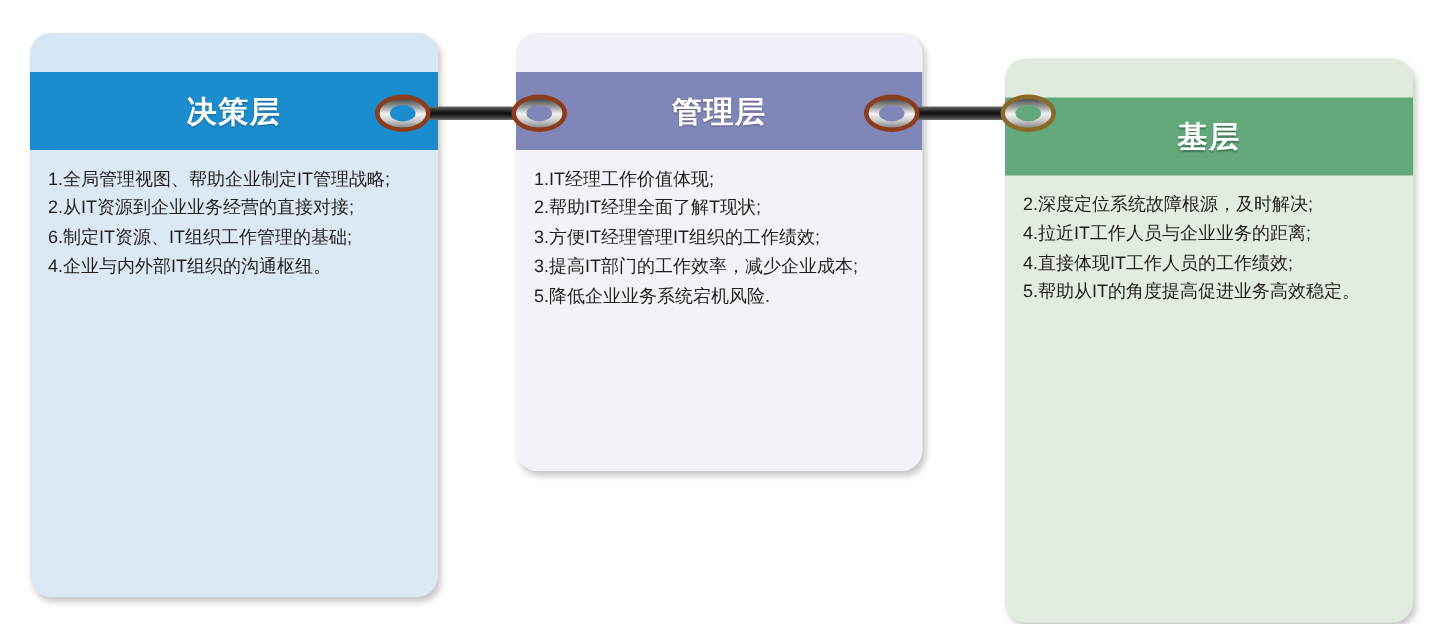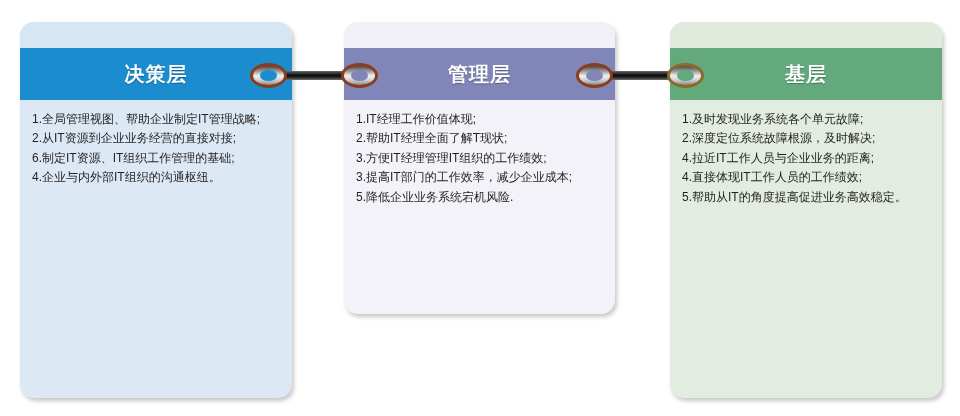--- a/index.html
+++ b/index.html
@@ -75,21 +75,21 @@
     width: 271px;
     height: 292px;
     background: #f4f2f9;
   }
   #card-management .pad-top { background: #f1eff8; }
   #card-management .card-header { background: #8186b8; }
 
   
   #card-frontline {
     left: 670px;
-    top: 22px;
+    top: 39px;
     width: 272px;
     height: 376px;
     background: #e3ece1;
   }
   #card-frontline .pad-top { background: #e0ebde; }
   #card-frontline .card-header { background: #63a97c; }
 
   
   .connector {
     position: absolute;
@@ -173,21 +173,20 @@
       <p>5.降低企业业务系统宕机风险.</p>
     </div>
   </div>
 
   <div class="card" id="card-frontline">
     <div class="pad-top"></div>
     <div class="card-header">
       <span class="card-title">基层</span>
     </div>
     <div class="card-body">
-      <p>1.及时发现业务系统各个单元故障;</p>
       <p>2.深度定位系统故障根源，及时解决;</p>
       <p>4.拉近IT工作人员与企业业务的距离;</p>
       <p>4.直接体现IT工作人员的工作绩效;</p>
       <p>5.帮助从IT的角度提高促进业务高效稳定。</p>
     </div>
   </div>
 
   <div class="connector" id="connector-1">
     <div class="conn-bar"></div>
     <div class="conn-ring left">

